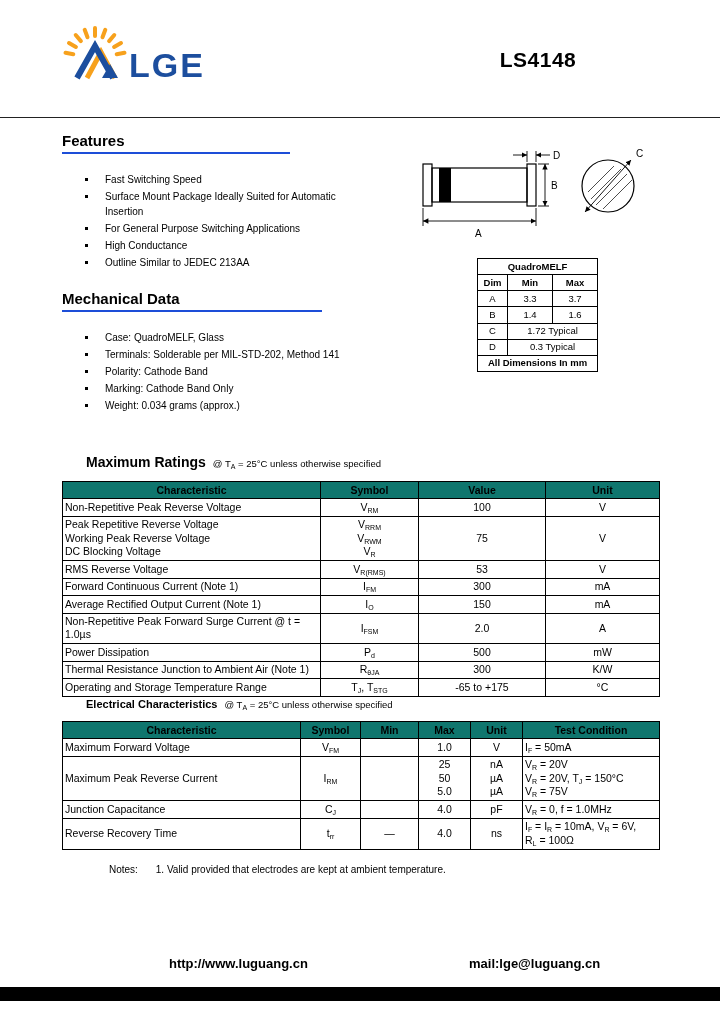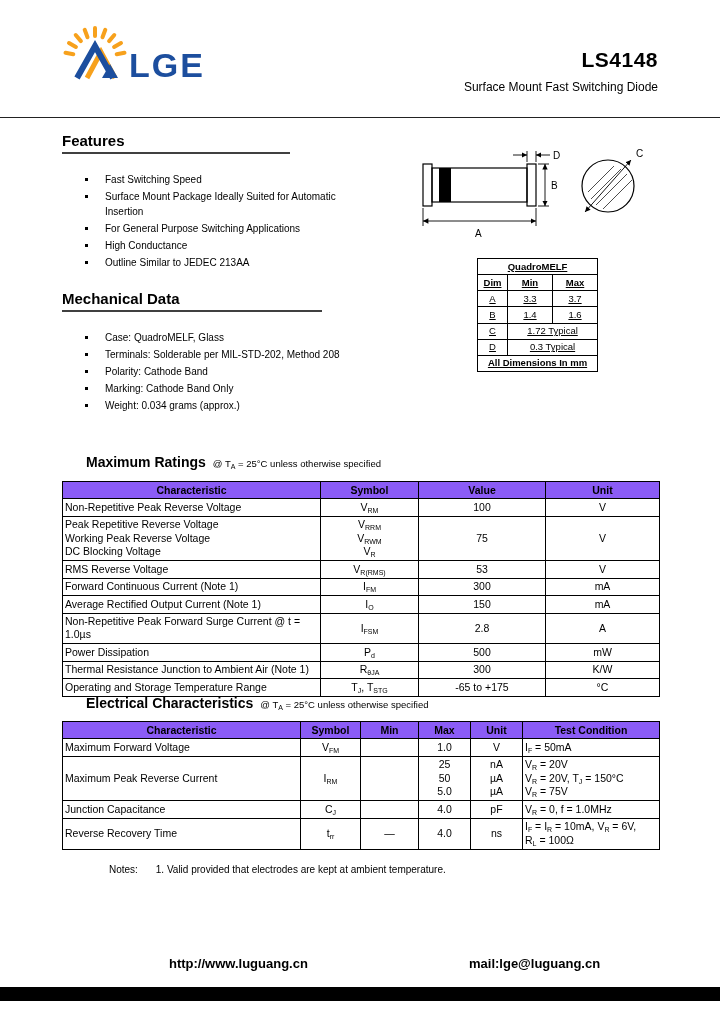--- a/index.html
+++ b/index.html
@@ -2,42 +2,42 @@
 <html><head>
 <meta charset="utf-8">
 <style>
   *{box-sizing:border-box;}
   html,body{margin:0;padding:0;}
   body{width:720px;height:1012px;position:relative;background:#fff;color:#000;
        font-family:"Liberation Sans",sans-serif;overflow:hidden;}
   .abs{position:absolute;}
 
   
-  .titleblock{position:absolute;top:48px;right:62px;width:240px;text-align:right;}
+  .titleblock{position:absolute;top:48px;right:62px;width:240px;text-align:center;}
   .part-number{font-size:21px;font-weight:bold;letter-spacing:.5px;}
   .part-desc{font-size:12px;margin-top:8px;}
   .header-rule{position:absolute;left:0;right:0;top:117px;border-top:1px solid #222;}
 
   
-  .sec-head{font-size:15px;font-weight:bold;border-bottom:2px solid #404040;padding-bottom:3px;}
+  .sec-head{font-size:15px;font-weight:bold;border-bottom:2px solid #1d4ed8;padding-bottom:3px;}
   .ratings-head{font-size:14px;font-weight:bold;padding-left:24px;}
   .cond{font-size:9.5px;font-weight:normal;margin-left:7px;}
 
   
   ul.bullets{margin:0;padding-left:14px;font-size:10px;line-height:1.5;list-style-type:square;}
   ul.bullets li{padding-left:7px;margin-bottom:2px;}
 
   
   table{border-collapse:collapse;font-size:10.5px;table-layout:fixed;}
   th,td{border:1px solid #000;padding:1.5px 4px;text-align:center;vertical-align:middle;line-height:1.28;}
-  .data-table thead th{font-weight:bold;background:#8b5cf6;}
+  .data-table thead th{font-weight:bold;background:#0f766e;}
   td.char,td.left{text-align:left;padding-left:2px;}
   sub{font-size:7px;vertical-align:-2px;line-height:0;}
 
-  .dim-table{font-size:9.5px;width:120px;text-decoration:underline;}
+  .dim-table{font-size:9.5px;width:120px;}
   .dim-table th,.dim-table td{padding:1.5px 3px;}
   .dim-table .title-row td,.dim-table .foot-row td{font-weight:bold;}
 
   .notes{font-size:10px;padding-left:44px;}
   .notes .label{display:inline-block;width:44px;}
 
   .footer-link{font-size:13px;font-weight:bold;margin-left:41px;}
   .footer-bar{position:absolute;left:0;right:0;bottom:11px;height:14px;background:#000;}
 </style>
 </head>
@@ -58,21 +58,20 @@
     </g>
     <polyline points="32,56 46,30 60,56" fill="none" stroke="#F7A11C" stroke-width="5" stroke-linejoin="miter"></polyline>
     <polyline points="22,56 40,24 58,56" fill="none" stroke="#1C4E9E" stroke-width="6" stroke-linejoin="miter"></polyline>
     <polygon points="47,56 55,42 63,56" fill="#1C4E9E"></polygon>
     <text x="74" y="55" font-family="Liberation Sans, sans-serif" font-size="34" font-weight="bold" fill="#1C4E9E" letter-spacing="2">LGE</text>
   </svg>
 </div>
 
 <div class="titleblock">
   <div class="part-number">LS4148</div>
-  <div class="part-desc">Surface Mount Fast Switching Diode</div>
 </div>
 
 <div class="header-rule"></div>
 
 <div class="abs sec-head" style="left:62px;top:132px;width:228px;">Features</div>
 <ul class="bullets abs" style="left:84px;top:172px;width:280px;">
     <li>Fast Switching Speed</li>
     <li>Surface Mount Package Ideally Suited for Automatic Insertion</li>
     <li>For General Purpose Switching Applications</li>
     <li>High Conductance</li>
@@ -170,21 +169,21 @@
   <tfoot>
     <tr class="foot-row">
       <td colspan="3">All Dimensions In mm</td>
     </tr>
   </tfoot>
 </table>
 
 <div class="abs sec-head" style="left:62px;top:290px;width:260px;">Mechanical Data</div>
 <ul class="bullets abs" style="left:84px;top:330px;width:290px;">
     <li>Case: QuadroMELF, Glass</li>
-    <li>Terminals: Solderable per MIL-STD-202, Method 208</li>
+    <li>Terminals: Solderable per MIL-STD-202, Method 141</li>
     <li>Polarity: Cathode Band</li>
     <li>Marking: Cathode Band Only</li>
     <li>Weight: 0.034 grams (approx.)</li>
   </ul>
 
 <div class="abs" style="left:62px;top:453px;">
   <span class="ratings-head">Maximum Ratings</span><span class="cond">@ T<sub>A</sub> = 25°C unless otherwise specified</span>
 </div>
 <table class="data-table abs" style="left:62px;top:481px;width:597px;">
   <colgroup>
@@ -228,21 +227,21 @@
       </tr>
       <tr>
         <td class="char">Average Rectified Output Current (Note 1)</td>
         <td>I<sub>O</sub></td>
         <td>150</td>
         <td>mA</td>
       </tr>
       <tr>
         <td class="char">Non-Repetitive Peak Forward Surge Current @ t = 1.0µs</td>
         <td>I<sub>FSM</sub></td>
-        <td>2.8</td>
+        <td>2.0</td>
         <td>A</td>
       </tr>
       <tr>
         <td class="char">Power Dissipation</td>
         <td>P<sub>d</sub></td>
         <td>500</td>
         <td>mW</td>
       </tr>
       <tr>
         <td class="char">Thermal Resistance Junction to Ambient Air (Note 1)</td>
@@ -253,21 +252,21 @@
       <tr>
         <td class="char">Operating and Storage Temperature Range</td>
         <td>T<sub>J</sub>, T<sub>STG</sub></td>
         <td>-65 to +175</td>
         <td>°C</td>
       </tr>
     </tbody>
 </table>
 
 <div class="abs" style="left:62px;top:694px;">
-  <span class="ratings-head" style="font-size:14px;">Electrical Characteristics</span><span class="cond">@ T<sub>A</sub> = 25°C unless otherwise specified</span>
+  <span class="ratings-head" style="font-size:11px;">Electrical Characteristics</span><span class="cond">@ T<sub>A</sub> = 25°C unless otherwise specified</span>
 </div>
 <table class="data-table abs" style="left:62px;top:721px;width:597px;">
   <colgroup>
       <col style="width:238px">
       <col style="width:60px">
       <col style="width:58px">
       <col style="width:52px">
       <col style="width:52px">
       <col style="width:137px">
     </colgroup>

